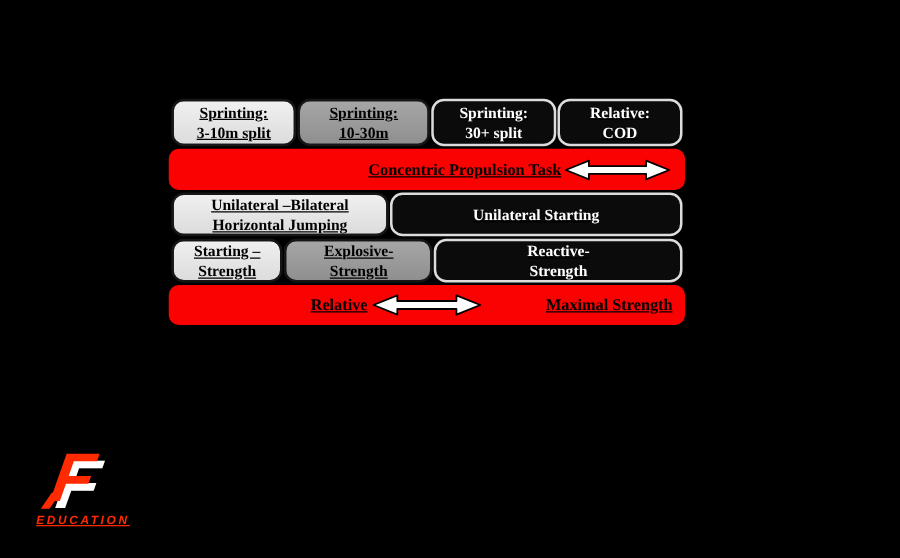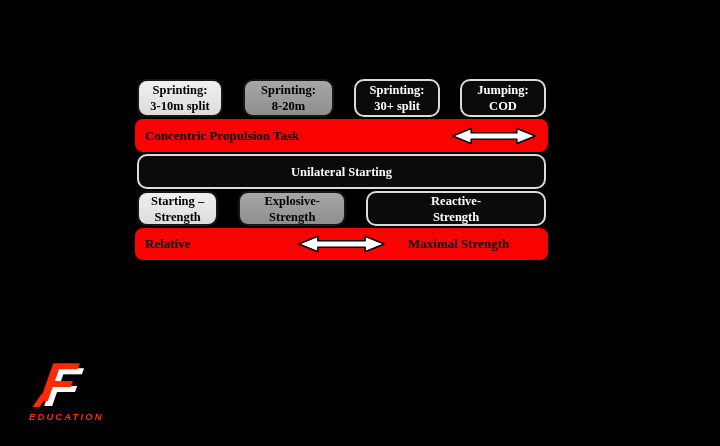--- a/index.html
+++ b/index.html
@@ -2,83 +2,87 @@
 <html><head>
 <meta charset="utf-8">
 <style>
   html,body{margin:0;padding:0;background:#000;}
   body{width:720px;height:446px;position:relative;overflow:hidden;
        font-family:"Liberation Serif",serif;}
   .stage{position:absolute;inset:0;background:#000;}
 
   .diagram{position:absolute;left:135px;top:79px;width:413px;
            display:flex;flex-direction:column;gap:2px;}
-  .row{display:flex;gap:20px;}
+  .row{display:flex;gap:1px;text-decoration:underline;}
   .row.boxes{margin:0 2px;}
   .h38{height:38px}.h33{height:33px}.h35{height:35px}.h34{height:32px}
 
   .box{display:flex;flex-direction:column;align-items:center;justify-content:center;
        border-radius:10px;text-align:center;
        font-weight:bold;font-size:12.5px;line-height:1.28;box-sizing:border-box;}
   .box.light{background:linear-gradient(180deg,#f0f0f0,#dcdcdc);
              border:2px solid #161616;color:#000;}
   .box.gray{background:linear-gradient(180deg,#a6a6a6,#8f8f8f);
             border:2px solid #161616;color:#000;}
   .box.dark{background:#0b0b0b;border:2px solid #dcdcdc;color:#fff;}
 
   .bar{background:#fa0202;border-radius:8px;align-items:center;
        color:#000;font-weight:bold;font-size:13px;padding:0 10px;box-sizing:border-box;}
-  .bar .cell{flex:1;text-align:left;white-space:nowrap;}
+  .bar .cell{flex:1;text-align:right;white-space:nowrap;}
   .arrow-svg{flex:0 0 auto;display:block;}
 
   .logo{position:absolute;left:29px;top:356px;width:120px;}
   .logo-f{position:relative;margin-left:13px;height:52px;transform:skewX(-9deg);
           font-family:"Liberation Sans",sans-serif;font-style:italic;font-weight:bold;
           font-size:55px;line-height:52px;}
   .logo-f .f{color:#ff2a00;text-shadow:5px 5px 0 #ffffff;}
   .logo-accent{position:absolute;left:-2px;bottom:1px;width:7px;height:13px;
                background:#ff2a00;transform:skewX(-28deg);}
   .logo-word{margin-top:3px;color:#ff2a00;white-space:nowrap;
              font-family:"Liberation Sans",sans-serif;font-style:italic;font-weight:bold;
-             font-size:9.5px;letter-spacing:2.1px;}
+             font-size:9.5px;letter-spacing:2.1px;text-decoration:underline;}
 </style>
 </head>
 <body>
 
 <div class="stage">
 
   <div class="diagram">
 
     <div class="row boxes h38">
       <div class="box light" style="flex:97">
         <span>Sprinting:</span>
         <span>3-10m split</span>
       </div>
       <div class="box gray" style="flex:103">
         <span>Sprinting:</span>
-        <span>8-20m</span>
+        <span>10-30m</span>
       </div>
       <div class="box dark" style="flex:97">
         <span>Sprinting:</span>
         <span>30+ split</span>
       </div>
       <div class="box dark" style="flex:97">
-        <span>Jumping:</span>
+        <span>Relative:</span>
         <span>COD</span>
       </div>
     </div>
 
     <div class="row bar h33">
       <span class="cell">Concentric Propulsion Task</span>
       <svg class="arrow-svg" width="88" height="20" viewBox="0 0 100 22">
         <path d="M3 11 L24 2.5 L24 7.5 L76 7.5 L76 2.5 L97 11 L76 19.5 L76 14.5 L24 14.5 L24 19.5 Z" fill="#ffffff" stroke="#000000" stroke-width="1.6" stroke-linejoin="round"></path>
       </svg>
     </div>
 
     <div class="row boxes h35">
+      <div class="box light" style="flex:172">
+        <span>Unilateral –Bilateral</span>
+        <span>Horizontal Jumping</span>
+      </div>
       <div class="box dark" style="flex:233">
         <span>Unilateral Starting</span>
       </div>
     </div>
 
 
     <div class="row boxes h35">
       <div class="box light" style="flex:87">
         <span>Starting –</span>
         <span>Strength</span>

